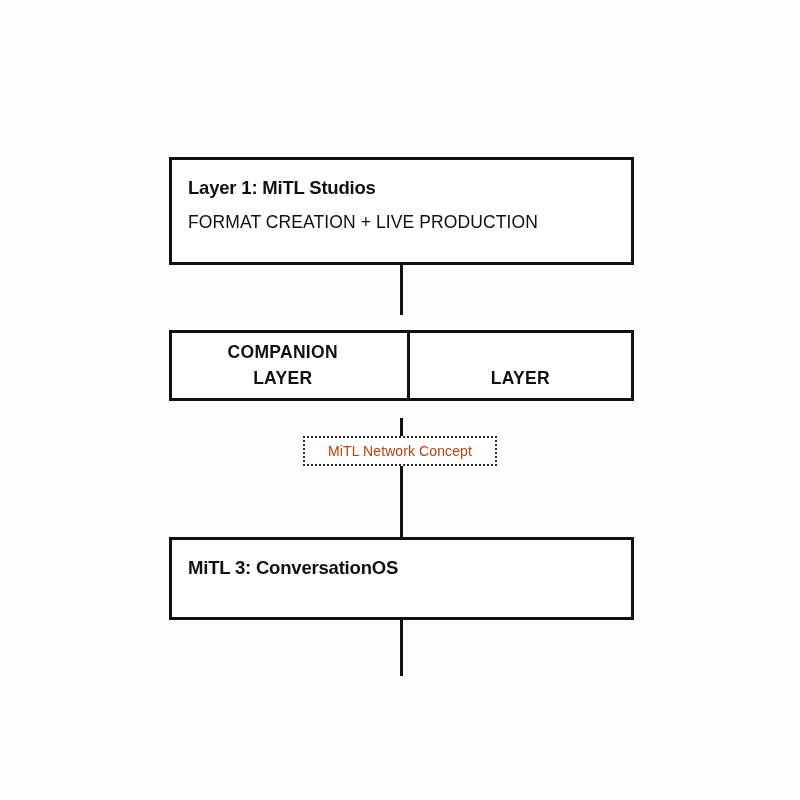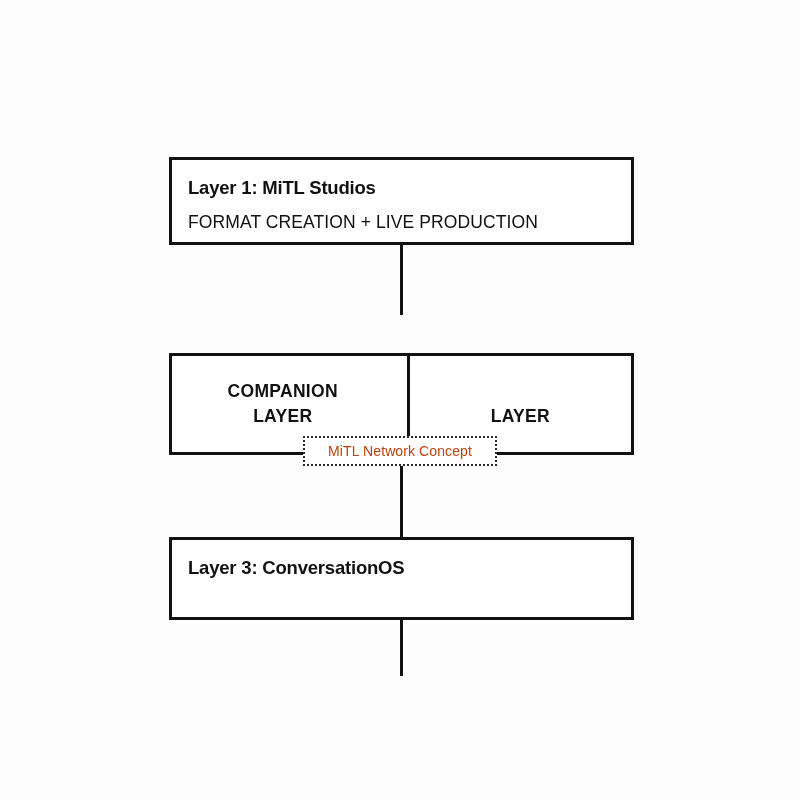--- a/index.html
+++ b/index.html
@@ -35,22 +35,22 @@
   
   .node-box {
     position: absolute;
     left: 169px;
     width: 465px;
     box-sizing: border-box;
     border: 3px solid #111111;
     background: #ffffff;
   }
 
-  .box-layer1 { top: 157px; height: 88px; }
-  .box-split  { top: 353px; height: 102px; display: flex; gap: 13px; }
+  .box-layer1 { top: 157px; height: 108px; }
+  .box-split  { top: 330px; height: 71px; display: flex; gap: 13px; }
   .box-layer3 { top: 537px; height: 83px; }
 
   
   .box-inner {
     padding: 16px 0 0 16px;
   }
   .node-title {
     font-size: 18.5px;
     font-weight: bold;
     letter-spacing: -0.2px;
@@ -134,17 +134,17 @@
       </div>
     </div>
   </div>
 
   <div class="annotation-chip">
     <span>MiTL Network Concept</span>
   </div>
 
   <div class="node-box box-layer3">
     <div class="box-inner">
-      <div class="node-title">Layer 3: ConversationOS</div>
+      <div class="node-title">MiTL 3: ConversationOS</div>
     </div>
   </div>
 
 </div>
 
 </body></html>

